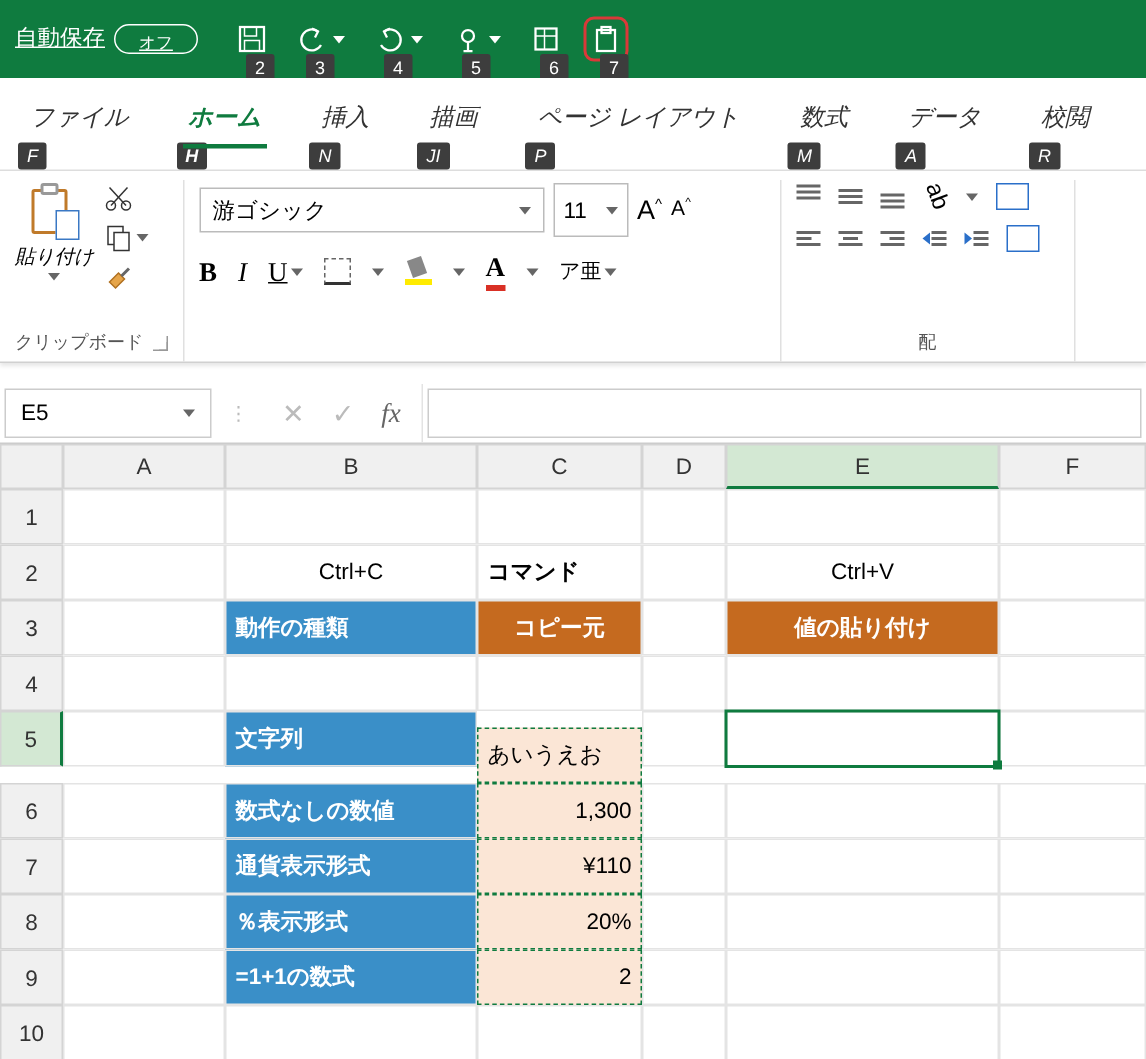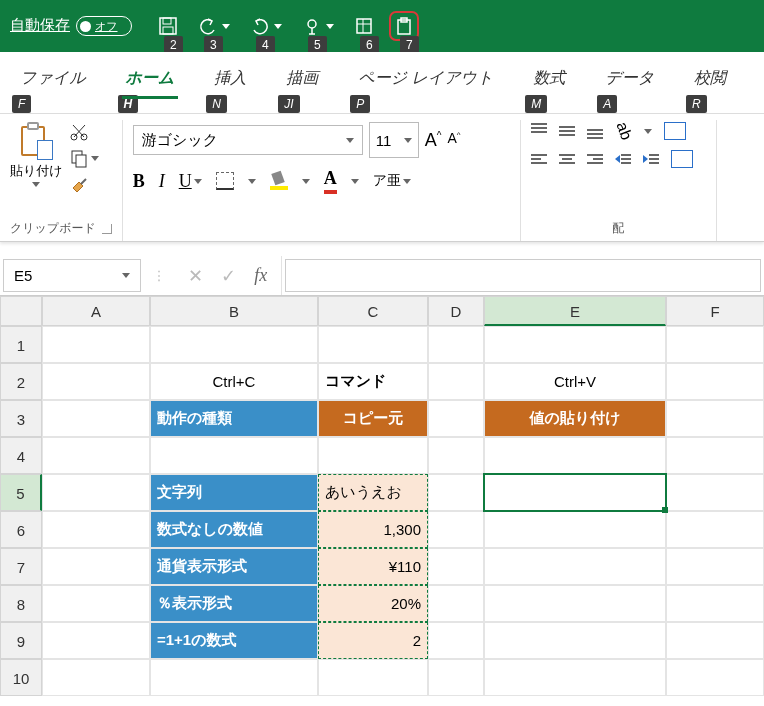--- a/index.html
+++ b/index.html
@@ -33,20 +33,21 @@
     width: 56px;
     height: 20px;
     border: 1.5px solid #fff;
     border-radius: 10px;
     display: flex;
     align-items: center;
     padding: 0 3px;
     gap: 4px;
     font-size: 11px;
     position: relative;
+    flex-direction: column;
   }
   .autosave-knob {
     width: 11px;
     height: 11px;
     border-radius: 50%;
     background: #fff;
   }
   .qat {
     display: flex;
     align-items: center;
@@ -154,20 +155,21 @@
     width: 5px; height: 5px;
     right: -1px; bottom: -1px;
     border-right: 1px solid #999;
     border-bottom: 1px solid #999;
   }
 
   .clipboard-group .main {
     display: flex;
     align-items: flex-start;
     gap: 6px;
+    font-style: italic;
   }
   .paste-btn {
     display: flex;
     flex-direction: column;
     align-items: center;
     font-size: 13px;
     gap: 2px;
   }
   .paste-icon {
     width: 34px; height: 38px;
@@ -380,21 +382,21 @@
   .cell.blue-label {
     background: #3a8fc8;
     color: #fff;
     font-weight: bold;
   }
   .cell.copysrc {
     background: #fbe6d6;
     border: 1px dashed #0f7b3f;
     justify-content: flex-end;
   }
-  .cell.copysrc.left { justify-content: flex-start; }
+  .cell.copysrc.left { justify-content: flex-start; margin-top: 11px; }
   .cell.activecell {
     outline: 2px solid #0f7b3f;
     outline-offset: -1px;
     position: relative;
   }
   .cell.activecell::after {
     content: "";
     position: absolute;
     right: -3px; bottom: -3px;
     width: 6px; height: 6px;

